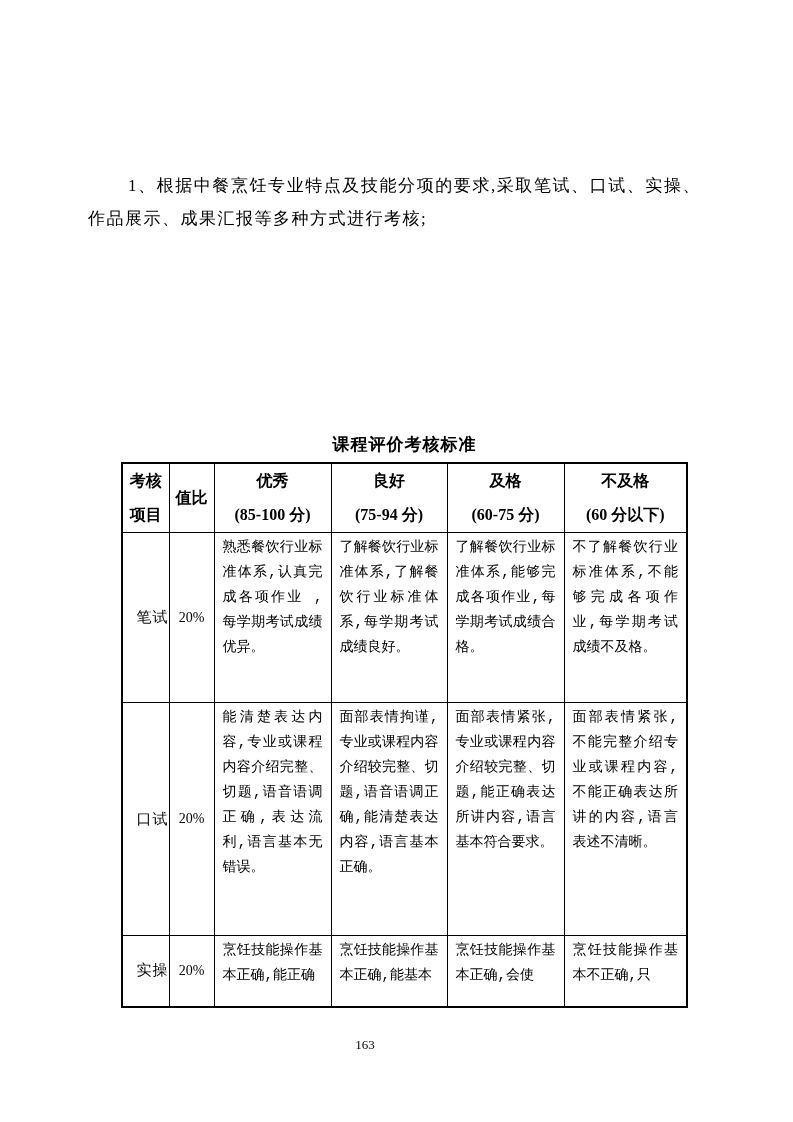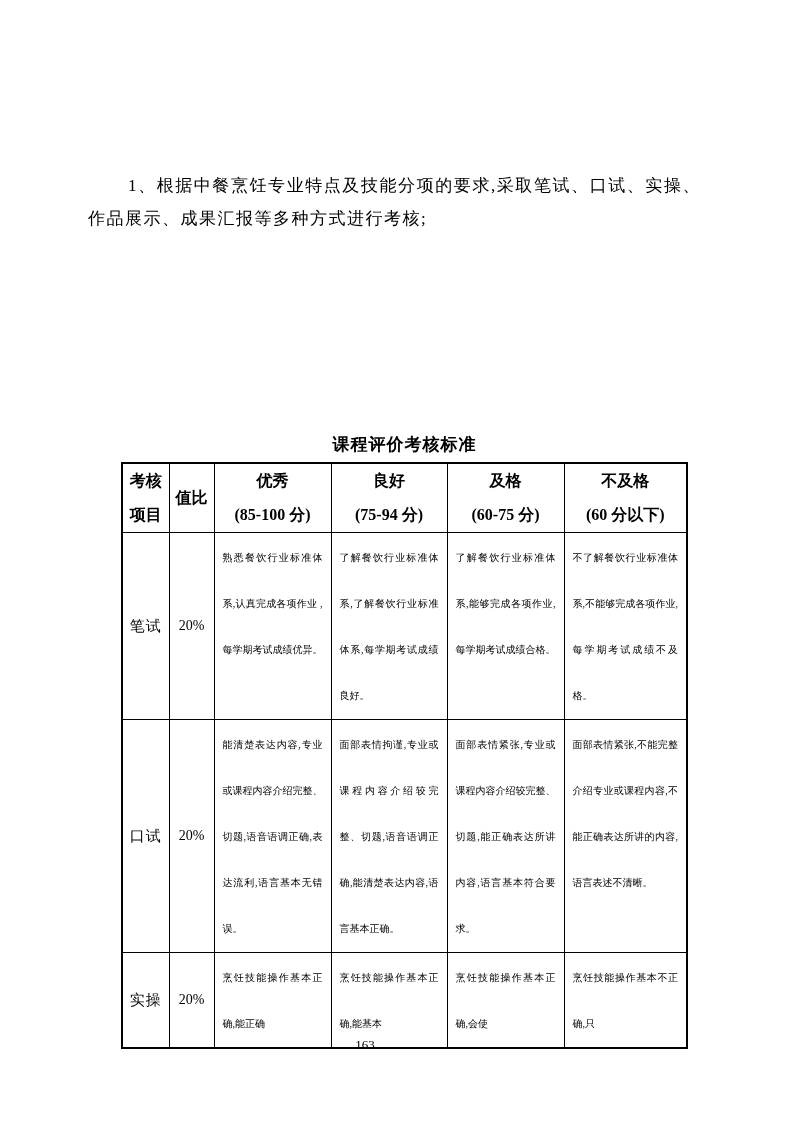--- a/index.html
+++ b/index.html
@@ -71,38 +71,39 @@
     font-size: 16px;
     font-weight: bold;
     text-align: center;
     vertical-align: middle;
     line-height: 34px;
   }
   .eval-table tbody tr:nth-child(1) { height: 170px; }
   .eval-table tbody tr:nth-child(2) { height: 233px; }
   .eval-table tbody tr:nth-child(3) { height: 71px; }
   td.cell-item {
-    text-align: center;
+    text-align: right;
     vertical-align: middle;
     font-size: 15px;
     letter-spacing: 1px;
   }
   td.cell-weight {
     text-align: center;
     vertical-align: middle;
     font-size: 14px;
     margin-top: 12px;
   }
   td.cell-desc {
     padding: 2px 8px 0 8px;
-    font-size: 10px;
-    line-height: 46px;
+    font-size: 14px;
+    line-height: 25px;
     text-align: justify;
     text-justify: inter-character;
     vertical-align: top;
+    font-family: Liberation Mono, monospace;
   }
   .page-number {
     position: absolute;
     left: 0;
     top: 1037px;
     width: 730px;
     text-align: center;
     font-size: 13px;
   }
 </style>

